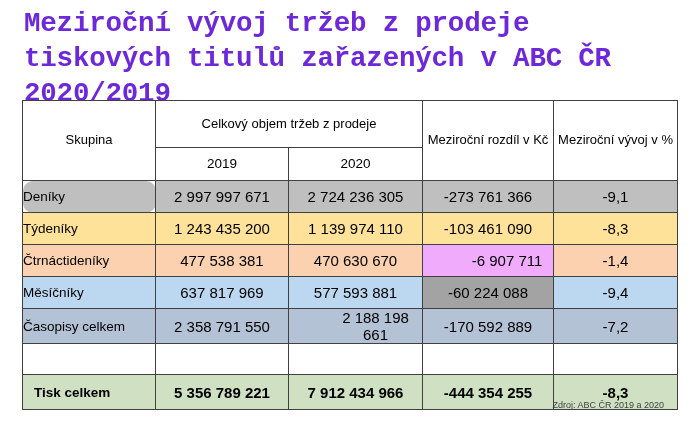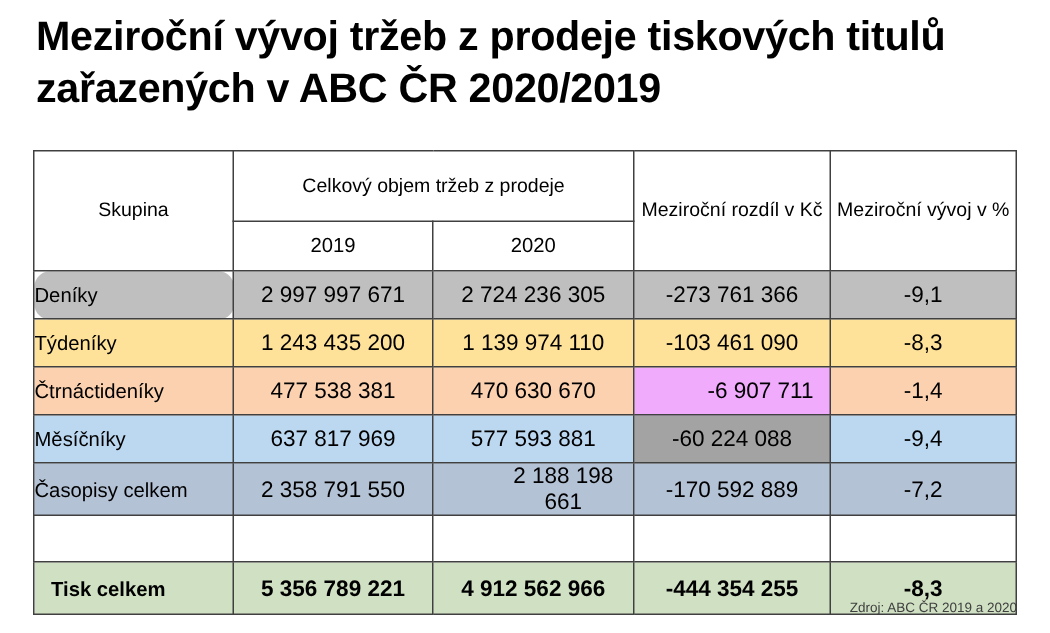--- a/index.html
+++ b/index.html
@@ -85,32 +85,32 @@
   tr.spacer-row td { height: 30px; background: #ffffff; }
   tr.total-row td {
     height: 34px;
     font-weight: bold;
   }
   tr.total-row td.label { padding-left: 11px; }
 
   
   #source {
     position: absolute;
-    right: 22px;
+    right: 36px;
     top: 400px;
     font-size: 9px;
     color: #3f3f3f;
     text-align: right;
     white-space: nowrap;
   }
 </style>
 </head>
 <body>
 
-<div id="title" style="color: #000000;">Meziroční vývoj tržeb z prodeje tiskových titulů zařazených v ABC ČR 2020/2019</div>
+<div id="title" style="color: #6d28d9; font-family: Liberation Mono, monospace;">Meziroční vývoj tržeb z prodeje tiskových titulů zařazených v ABC ČR 2020/2019</div>
 
 <div id="table-wrap">
   <table class="report">
     <colgroup>
       <col class="c-group">
       <col class="c-2019">
       <col class="c-2020">
       <col class="c-diff">
       <col class="c-pct">
     </colgroup>
@@ -165,21 +165,21 @@
         <tr class="spacer-row">
           <td></td>
           <td></td>
           <td></td>
           <td></td>
           <td></td>
         </tr>
         <tr class="total-row">
           <td class="label" style="background: rgb(207, 224, 195);">Tisk celkem</td>
           <td class="num" style="background: rgb(207, 224, 195);">5 356 789 221</td>
-          <td class="num" style="background: rgb(207, 224, 195);">4 912 562 966</td>
+          <td class="num" style="background: rgb(207, 224, 195);">7 912 434 966</td>
           <td class="num" style="background: rgb(207, 224, 195);">-444 354 255</td>
           <td class="num" style="background: rgb(207, 224, 195);">-8,3</td>
         </tr>
       </tbody>
   </table>
 </div>
 
 <div id="source">Zdroj: ABC ČR 2019 a 2020</div>
 
 </body></html>

